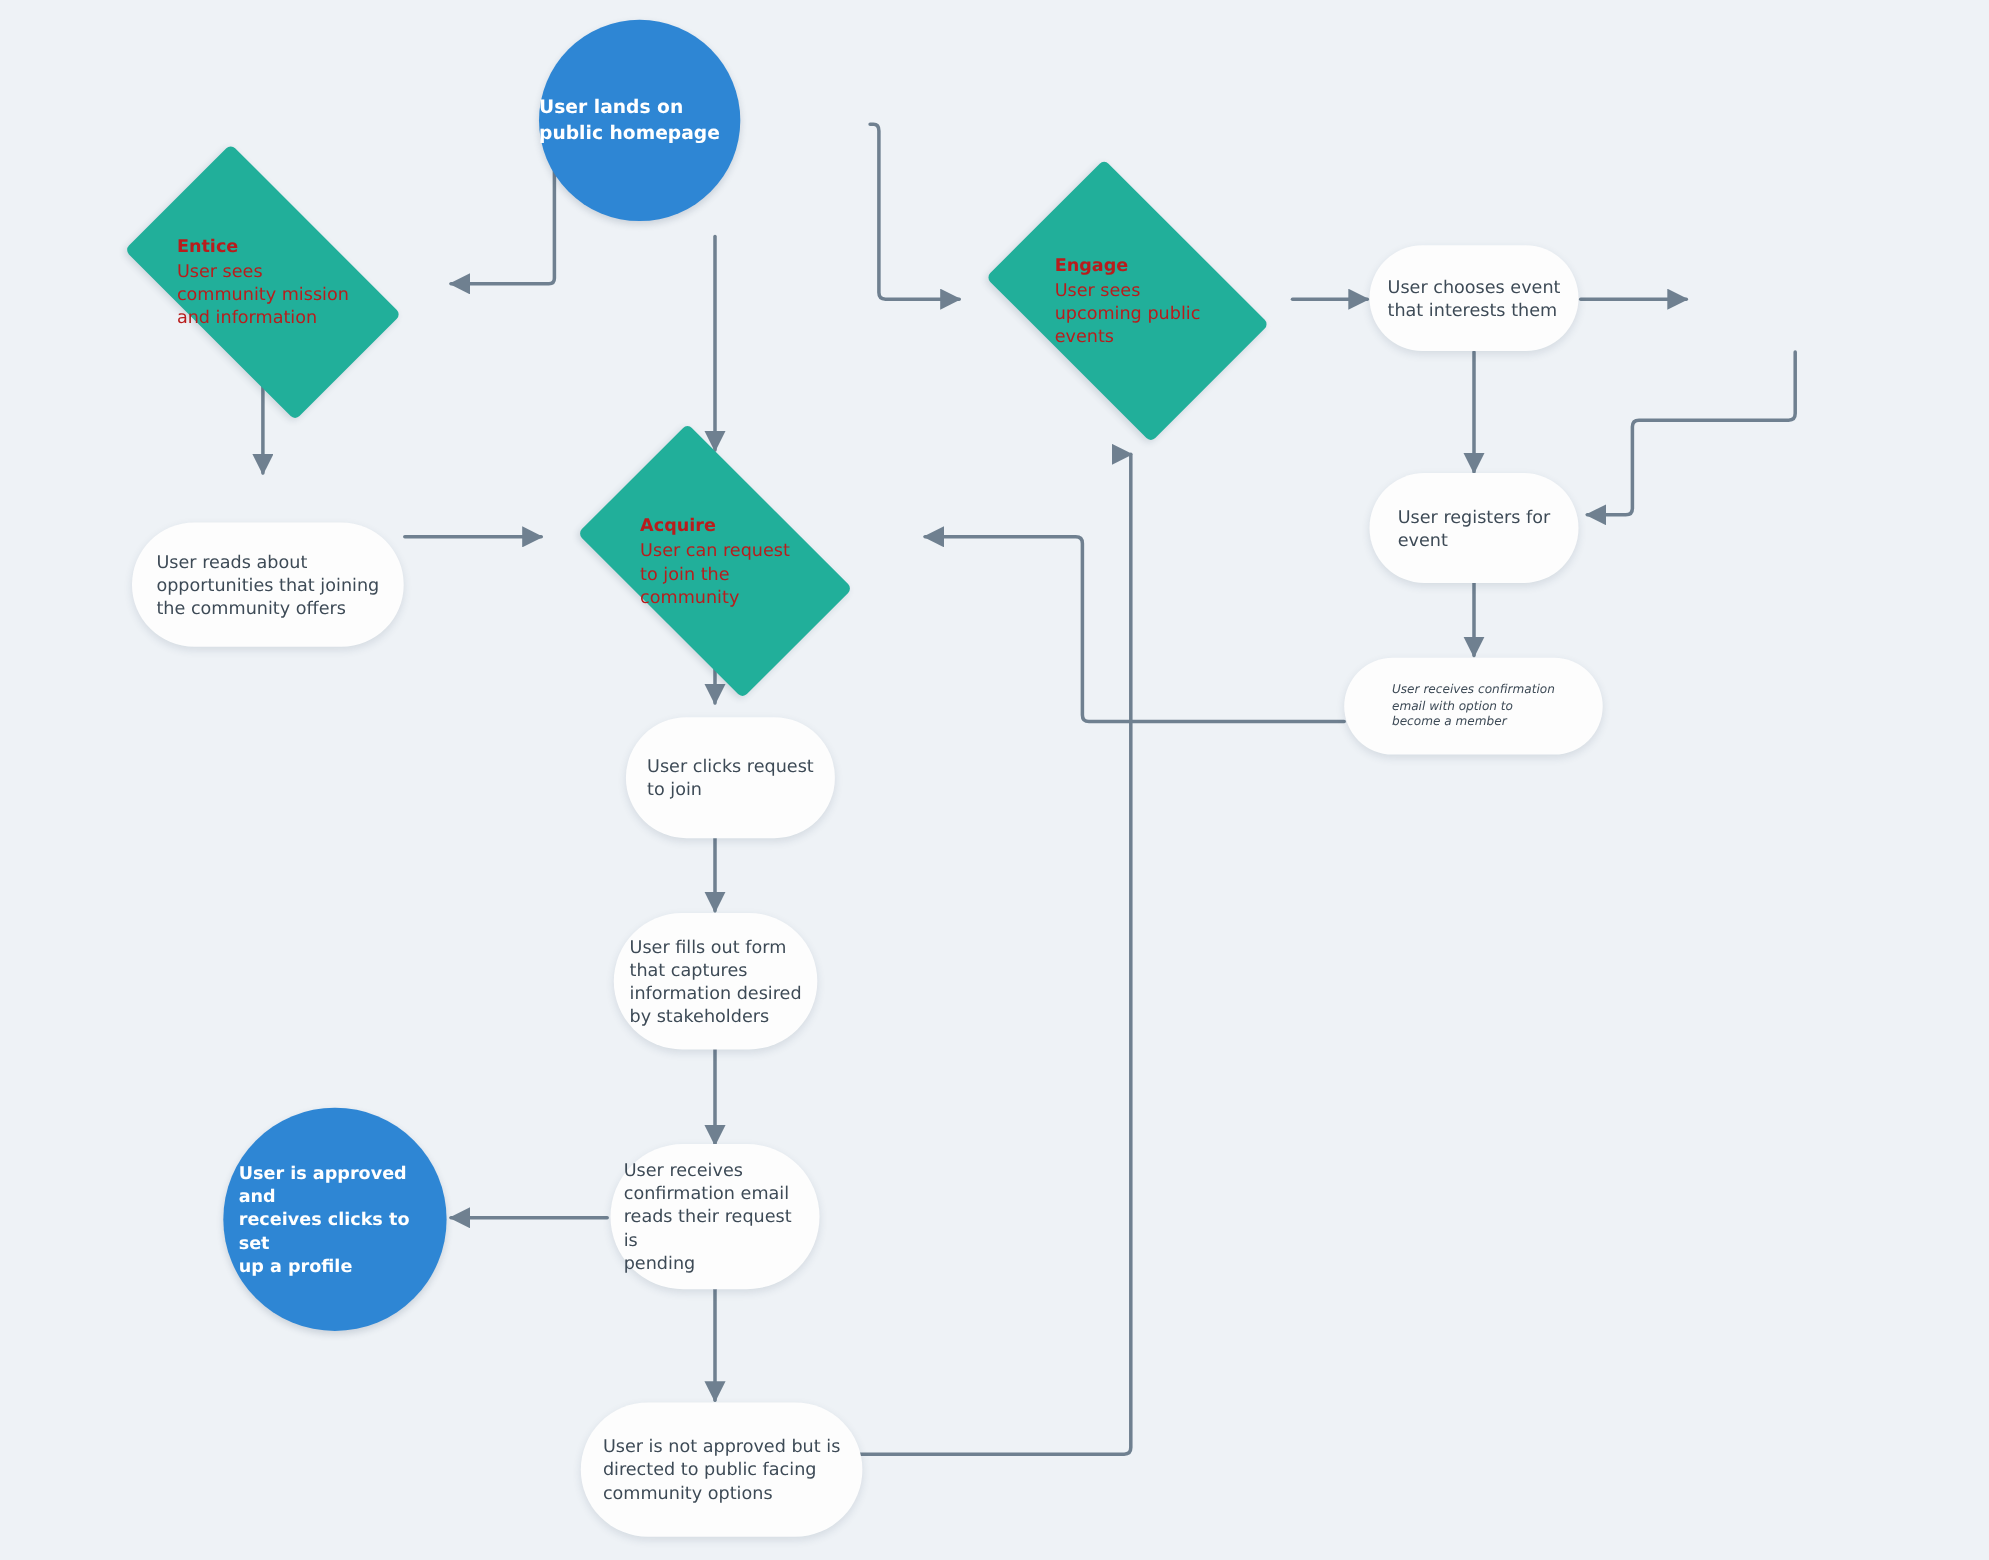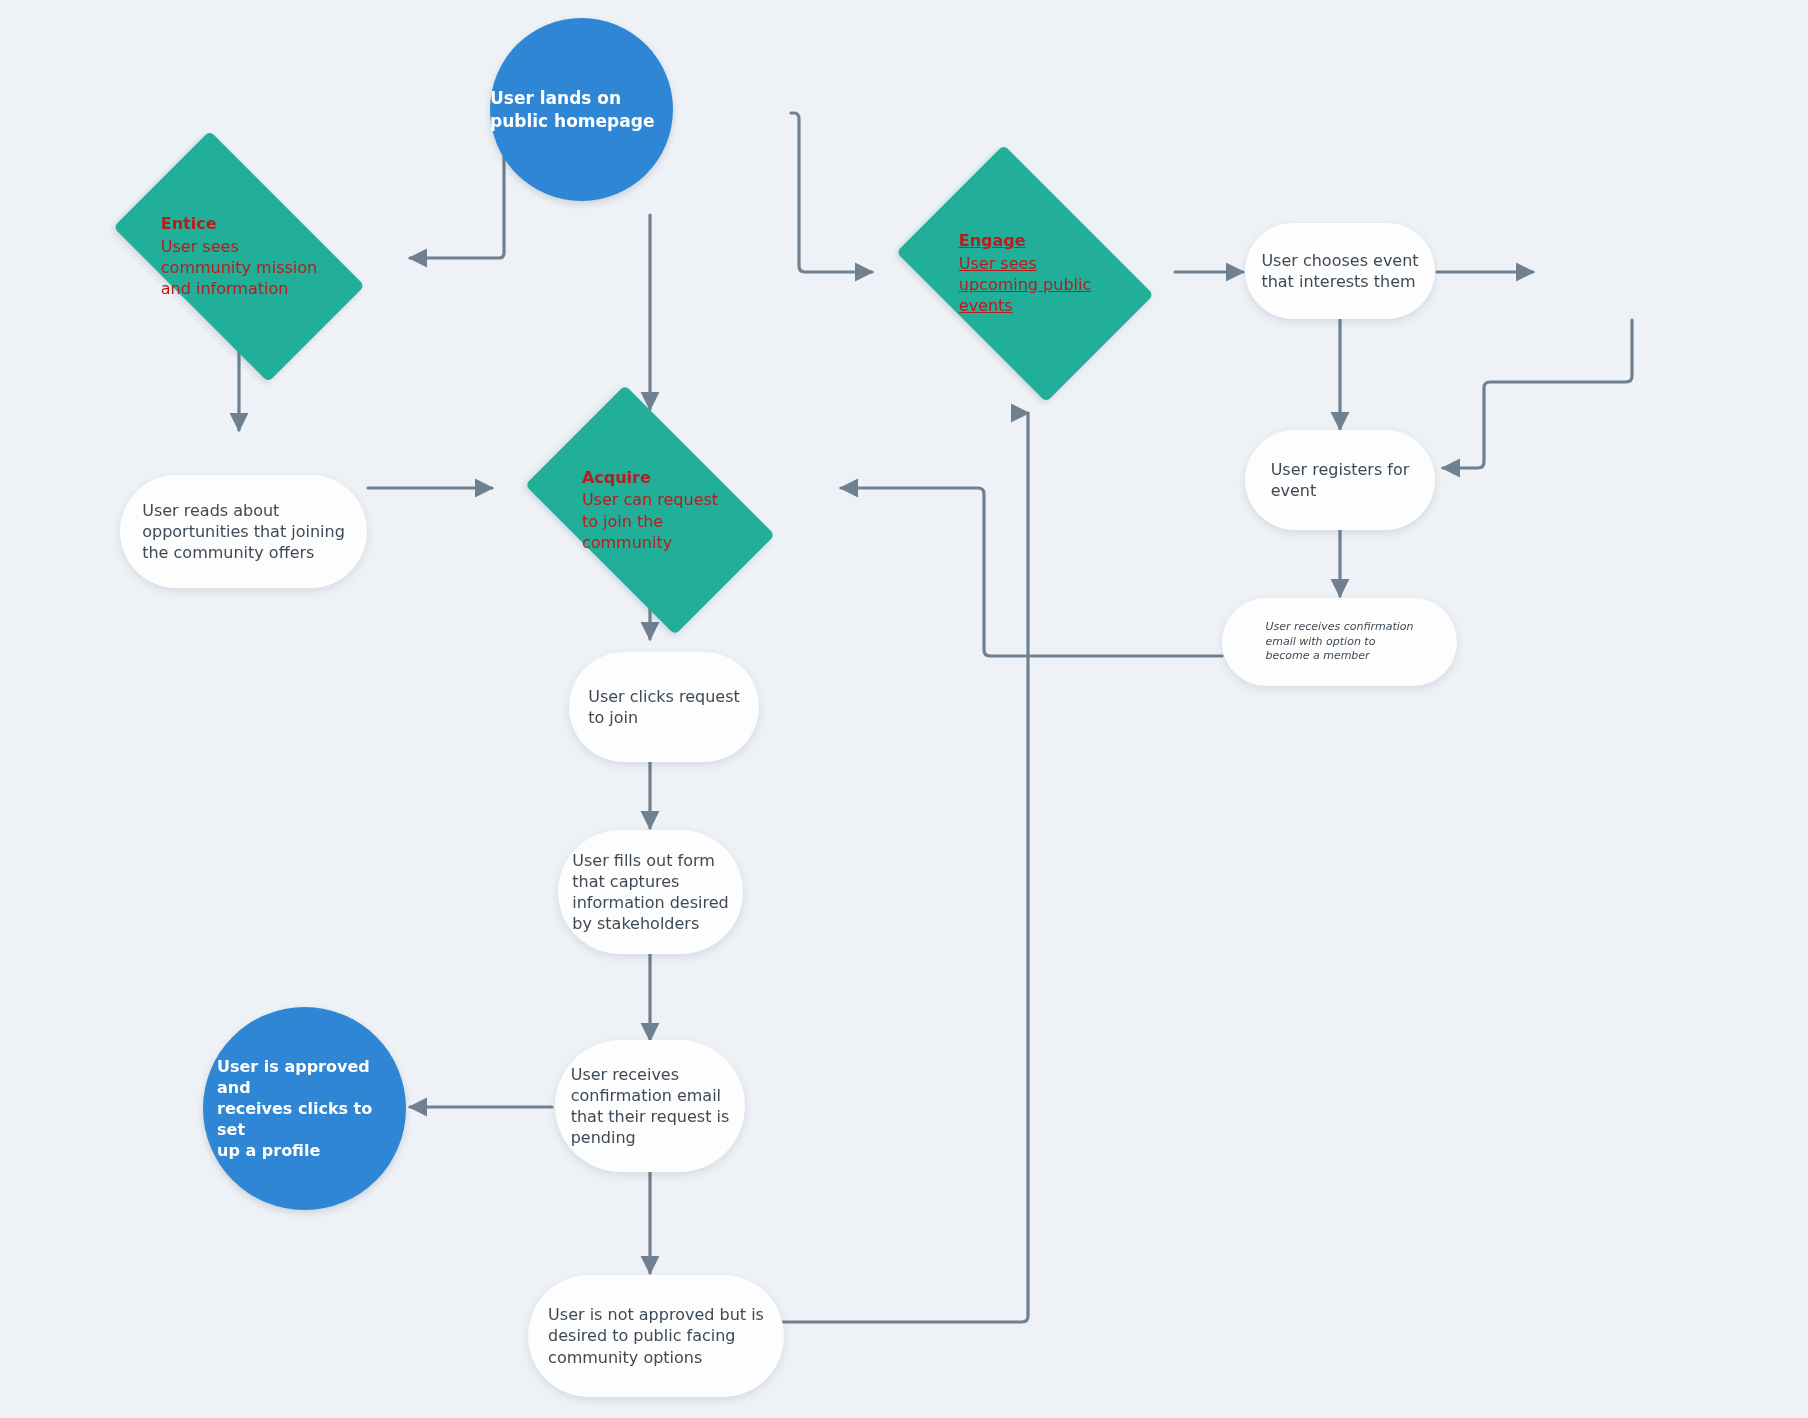--- a/index.html
+++ b/index.html
@@ -147,21 +147,21 @@
   <div class="node n-diamond" style="left:84px; top:160px; width:310px; height:193px; font-size:16px;">
     <span class="dia-shape"></span>
     <span class="dia-text">
       <span class="dia-title">Entice</span>
       <span class="dia-body">User sees
 community mission
 and information</span>
     </span>
   </div>
 
-  <div class="node n-diamond" style="left:875px; top:166px; width:300px; height:215px; font-size:16px;text-decoration:underline;">
+  <div class="node n-diamond" style="left:875px; top:166px; width:300px; height:215px; font-size:16px;">
     <span class="dia-shape"></span>
     <span class="dia-text">
       <span class="dia-title">Engage</span>
       <span class="dia-body">User sees
 upcoming public
 events</span>
     </span>
   </div>
 
   <div class="node n-diamond" style="left:500px; top:410px; width:300px; height:200px; font-size:16px;">
@@ -205,29 +205,29 @@
   <div class="node n-pill" style="left:558px; top:830px; width:185px; height:124px; font-size:16px; padding:0 12px;">
     <span class="label">User fills out form
 that captures
 information desired
 by stakeholders</span>
   </div>
 
   <div class="node n-pill" style="left:555px; top:1040px; width:190px; height:132px; font-size:16px; padding:0 12px;">
     <span class="label">User receives
 confirmation email
-that their request is
+reads their request is
 pending</span>
   </div>
 
   <div class="node n-circle" style="left:203px; top:1007px; width:203px; height:203px; font-size:16px; padding:0 14px;">
     <span class="label">User is approved and
 receives clicks to set
 up a profile</span>
   </div>
 
   <div class="node n-pill" style="left:528px; top:1275px; width:256px; height:122px; font-size:16px; padding:0 14px;">
     <span class="label">User is not approved but is
-desired to public facing
+directed to public facing
 community options</span>
   </div>
 
 </div>
 
 </body></html>

